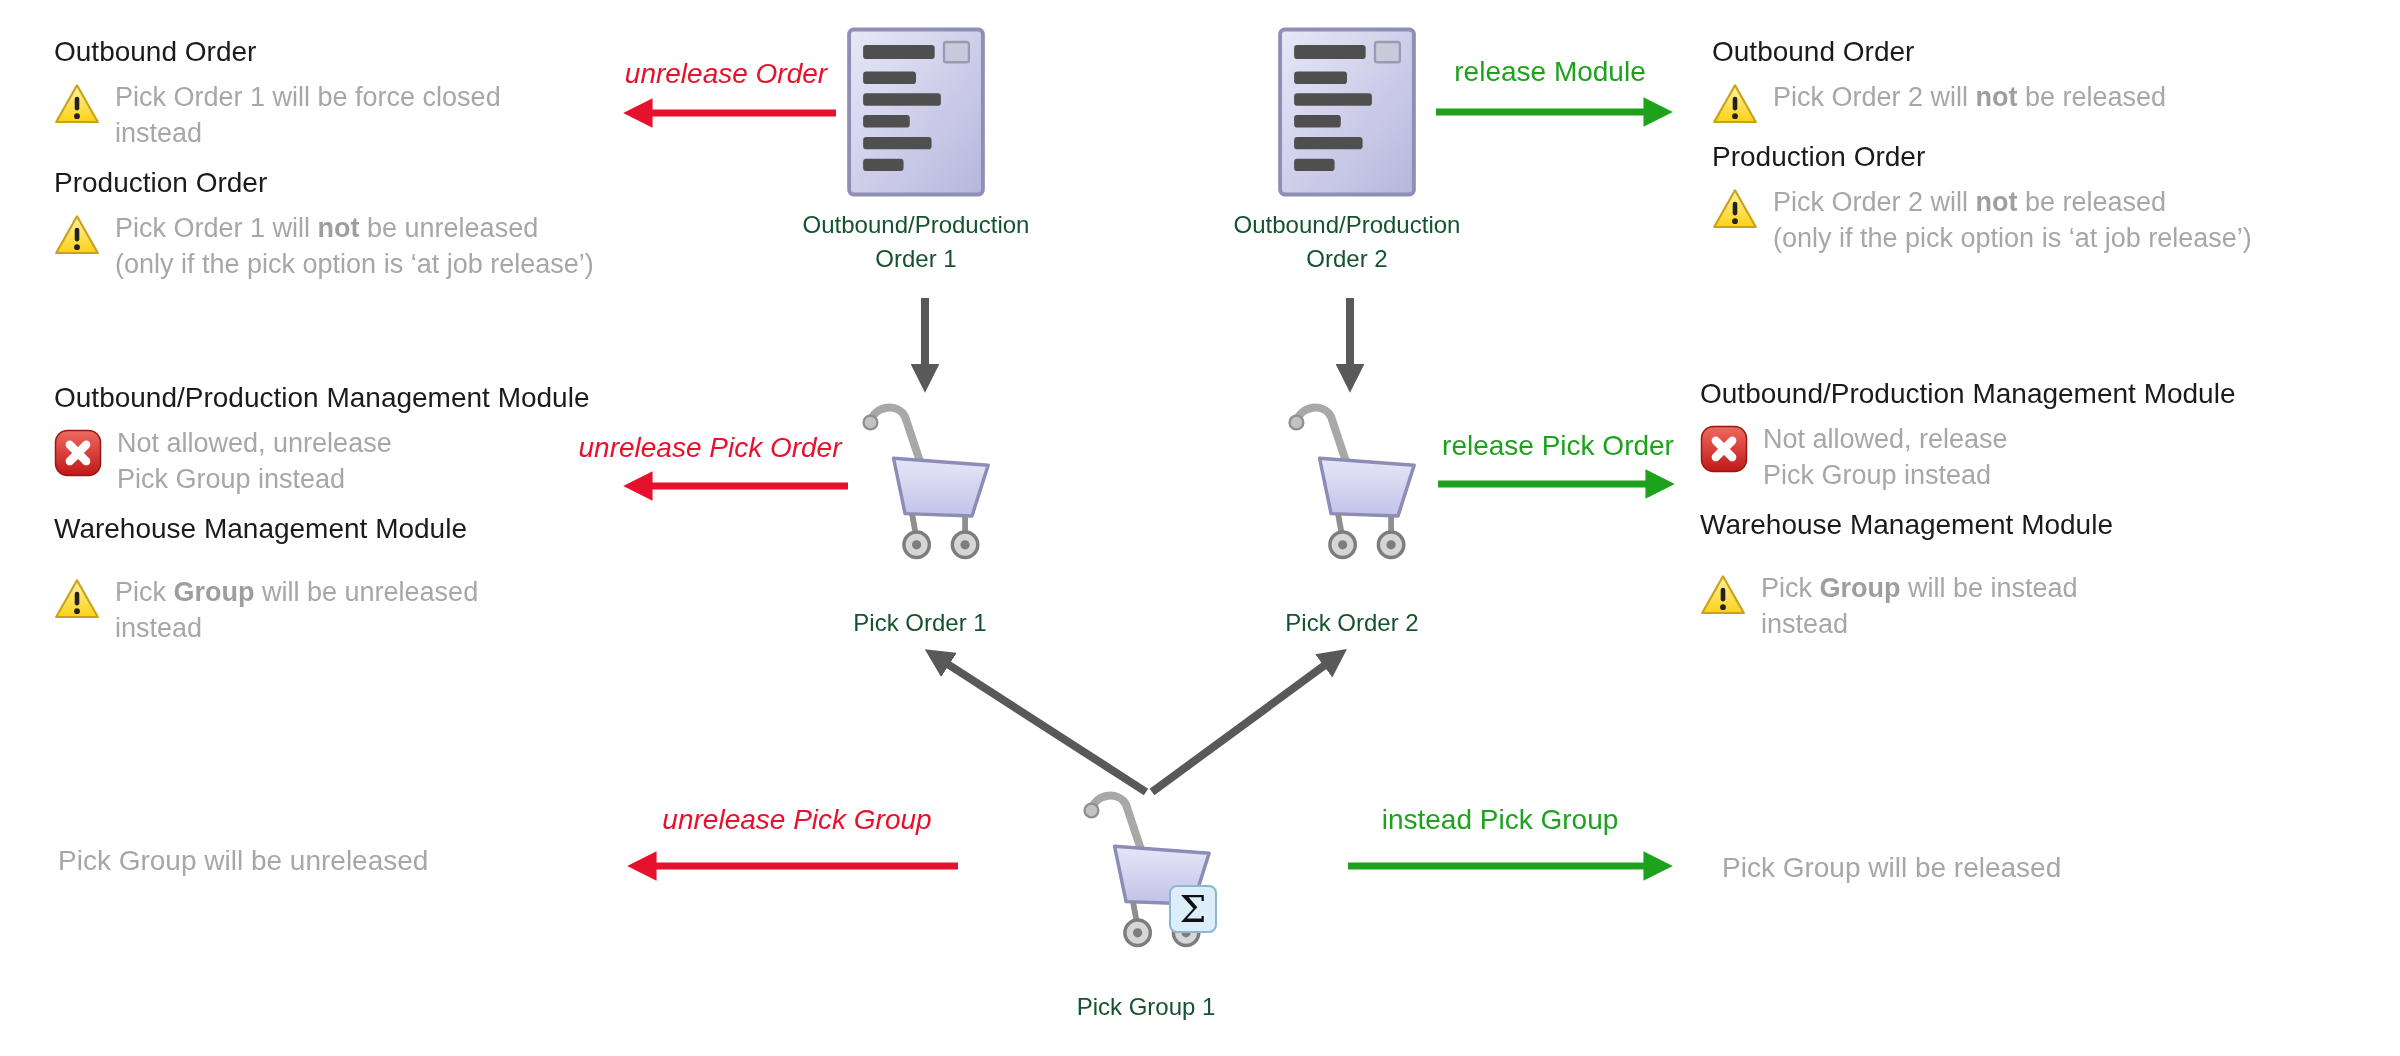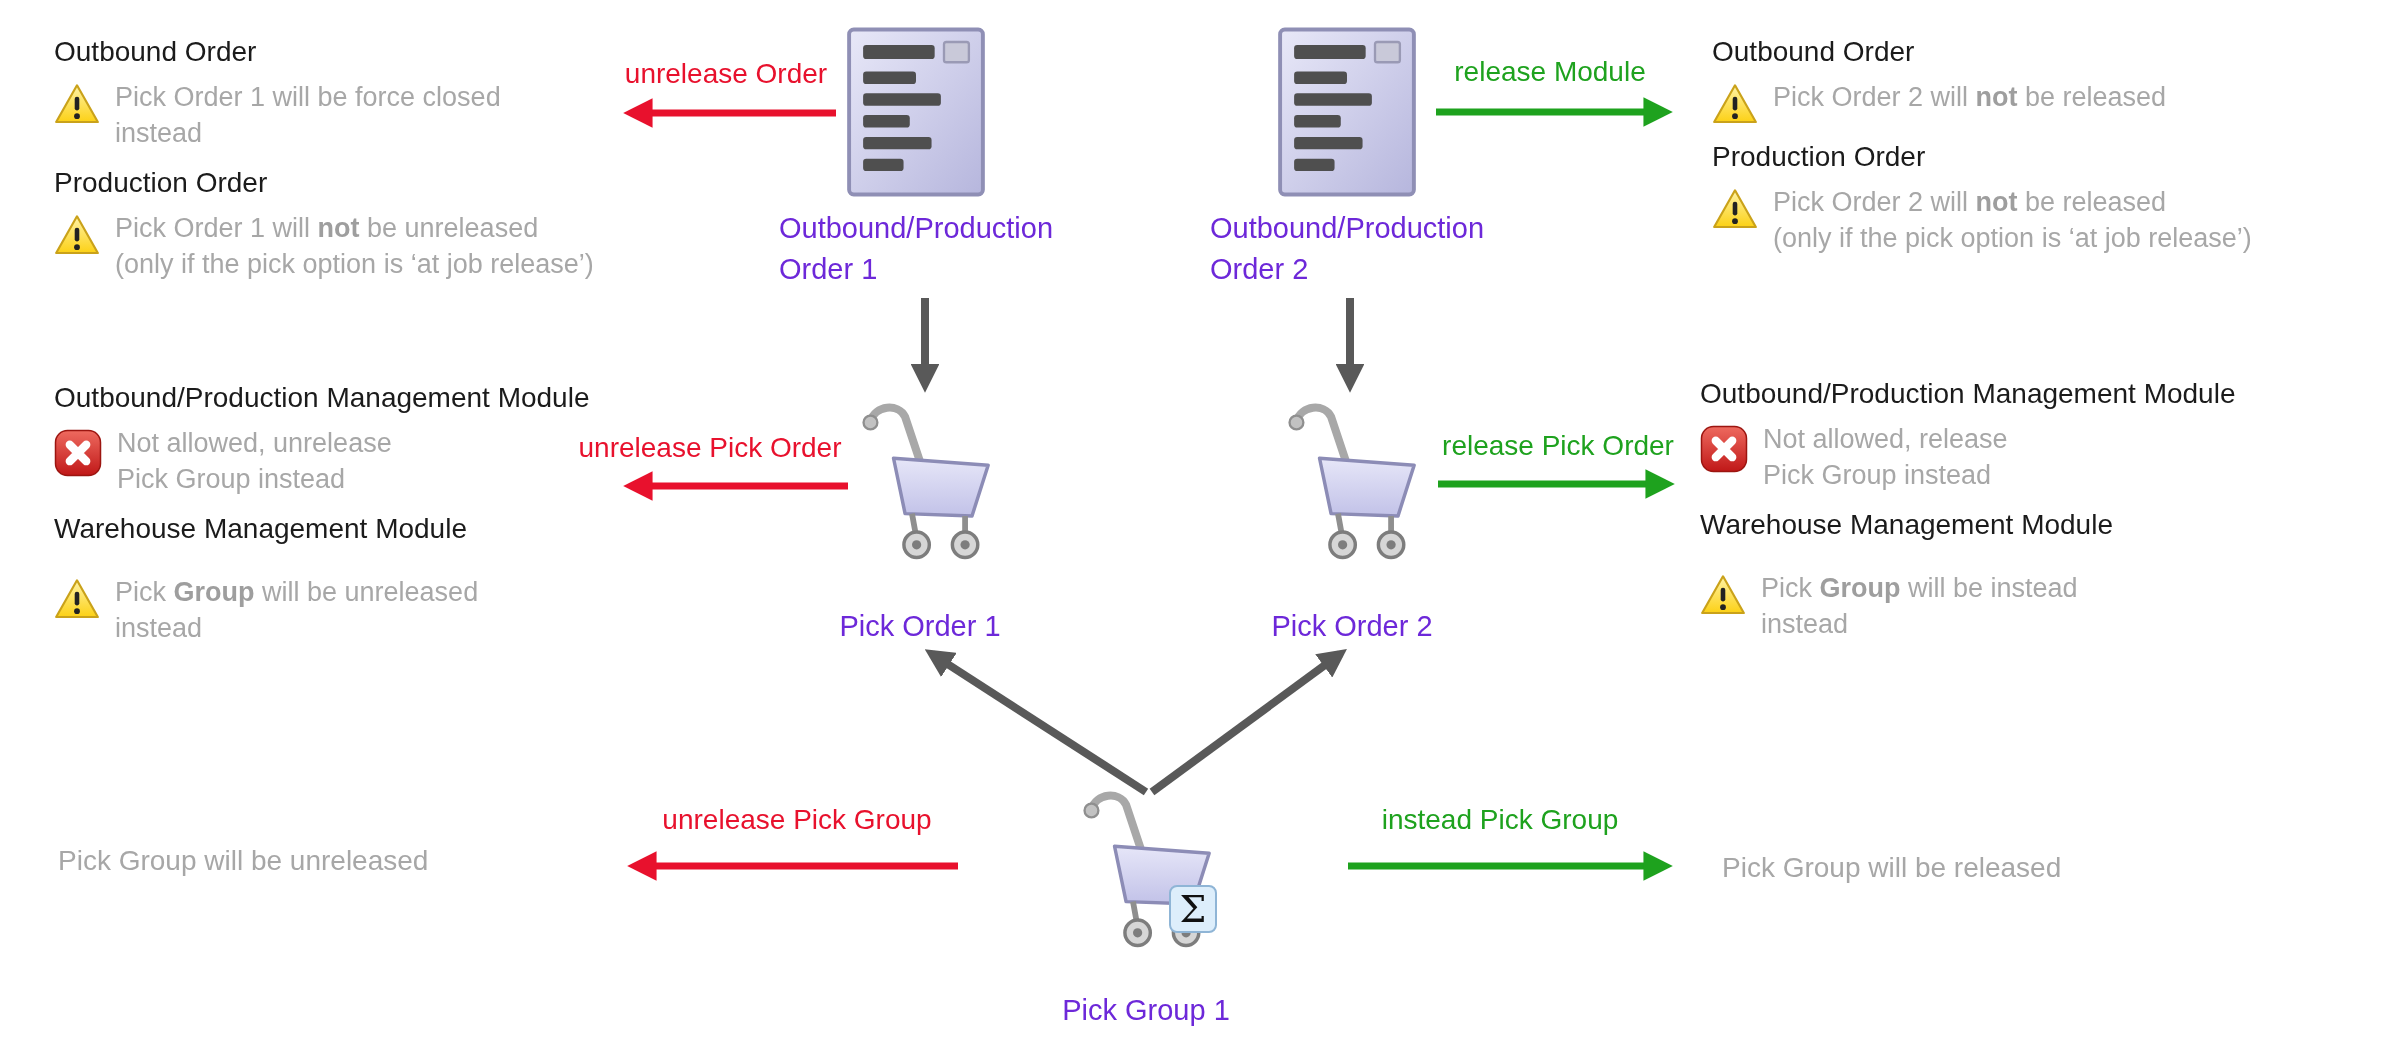--- a/index.html
+++ b/index.html
@@ -9,23 +9,23 @@
   .panel{position:absolute;}
   .h{font-size:28px;color:#1b1b1b;white-space:nowrap;margin-bottom:12px;}
   .h2{margin-top:8px;}
   .row{display:flex;align-items:flex-start;gap:15px;margin-bottom:16px;}
   .row .icon{flex:0 0 auto;margin-top:3px;}
   .gap-top{margin-top:30px;}
   .note-lines{display:flex;flex-direction:column;}
   .note{font-size:27px;color:#a7a7a7;line-height:1.32;white-space:nowrap;}
   .note b{font-weight:bold;color:#9e9e9e;text-align:right;}
   .arrow-label{position:absolute;transform:translateX(-50%);font-size:28px;white-space:nowrap;}
-  .red{color:#e8112d;}
+  .red{color:#e8112d;font-style:italic;}
   .green{color:#1ea21e;}
-  .node-label{position:absolute;transform:translateX(-50%);text-align:left;font-size:29px;color:#6d28d9;line-height:1.4;white-space:nowrap;}
+  .node-label{position:absolute;transform:translateX(-50%);text-align:center;font-size:24px;color:#14532d;line-height:1.4;white-space:nowrap;}
   .gray-text{position:absolute;font-size:28px;color:#a7a7a7;white-space:nowrap;}
   .arrows-layer{position:absolute;left:0;top:0;pointer-events:none;}
   .sigma-badge{position:absolute;left:1169px;top:885px;width:48px;height:48px;background:#ddeefb;border:2px solid #8fb5d6;border-radius:8px;display:flex;align-items:center;justify-content:center;font-family:"DejaVu Serif", serif;font-size:38px;color:#111;box-sizing:border-box;}
 </style>
 </head>
 <body>
 
 <div class="canvas">
 
   <svg width="0" height="0" style="position:absolute">

